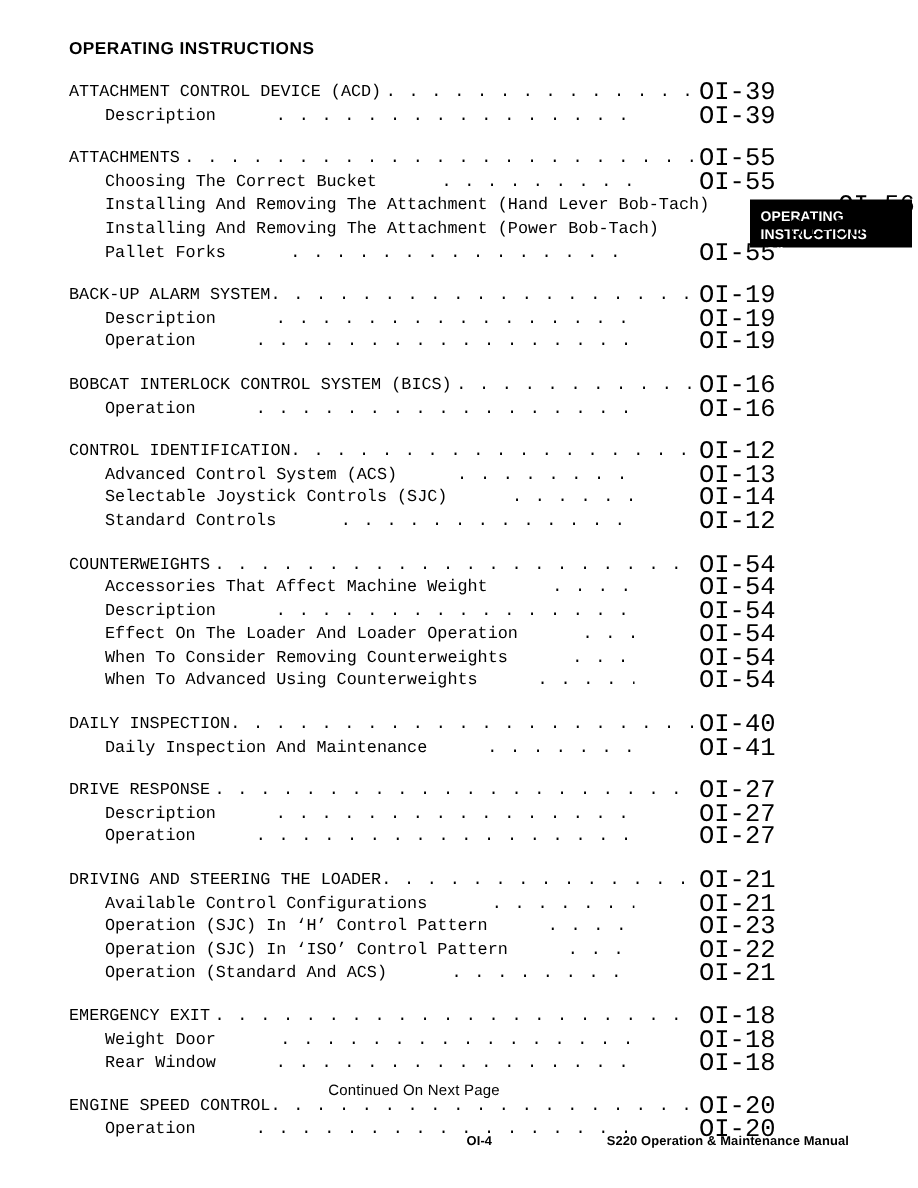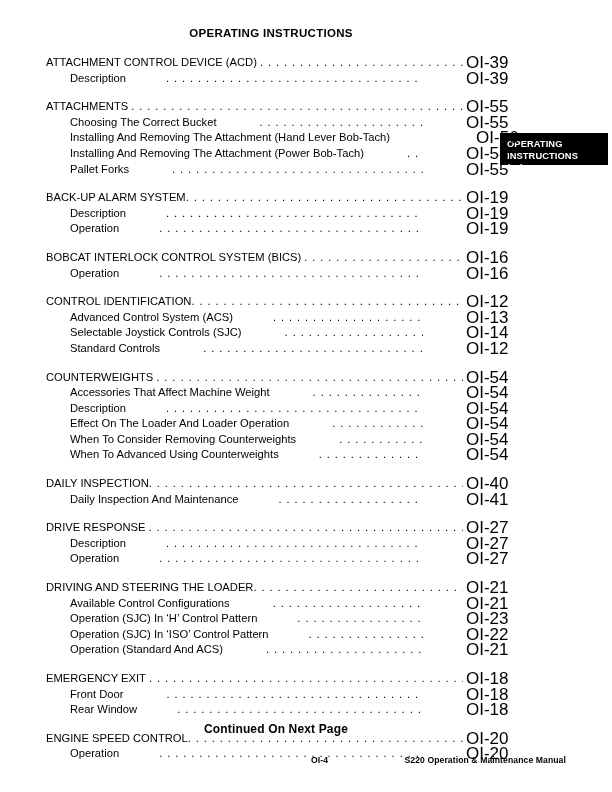--- a/index.html
+++ b/index.html
@@ -21,21 +21,20 @@
     width: 612px;
     height: 792px;
   }
 
   
   .page-title {
     position: absolute;
     top: 27px;
     left: 46px;
     width: 450px;
-    text-align: center;
     font-size: 11.5px;
     font-weight: bold;
     letter-spacing: 0.3px;
   }
 
   
   .section-tab {
     position: absolute;
     left: 500px;
     top: 133px;
@@ -63,20 +62,21 @@
   .toc-group { margin-bottom: 13px; }
   .toc-group:last-child { margin-bottom: 4px; }
 
   .entry {
     display: flex;
     align-items: flex-start;
     font-size: 11.2px;
     line-height: 15.6px;
     height: 15.6px;
     white-space: nowrap;
+    font-family: Liberation Mono, monospace;
   }
   .entry.sub { padding-left: 24px; gap: 40px; }
 
   .entry .label { flex: 0 0 auto; }
 
   .entry .leader {
     flex: 1 1 auto;
     overflow: hidden;
     margin: 0 3px 0 3px;
     position: relative;
@@ -102,22 +102,22 @@
     font-size: 17px;
   }
 
   
   .continued {
     position: absolute;
     top: 722px;
     left: 46px;
     width: 460px;
     text-align: center;
-    font-size: 12px;
-    font-weight: bold;
+    font-size: 10px;
+    font-weight: normal;
     letter-spacing: 0.15px;
   }
 
   .footer {
     position: absolute;
     top: 755px;
     left: 46px;
     width: 520px;
     font-size: 8.6px;
     font-weight: bold;
@@ -326,21 +326,21 @@
           <span class="pageno">OI-21</span>
         </div>
       </div>
       <div class="toc-group">
         <div class="entry">
           <span class="label">EMERGENCY EXIT</span>
           <span class="leader"></span>
           <span class="pageno">OI-18</span>
         </div>
         <div class="entry sub">
-          <span class="label">Front Door</span>
+          <span class="label">Weight Door</span>
           <span class="leader"></span>
           <span class="pageno">OI-18</span>
         </div>
         <div class="entry sub tight">
           <span class="label">Rear Window</span>
           <span class="leader"></span>
           <span class="pageno">OI-18</span>
         </div>
       </div>
       <div class="toc-group">

